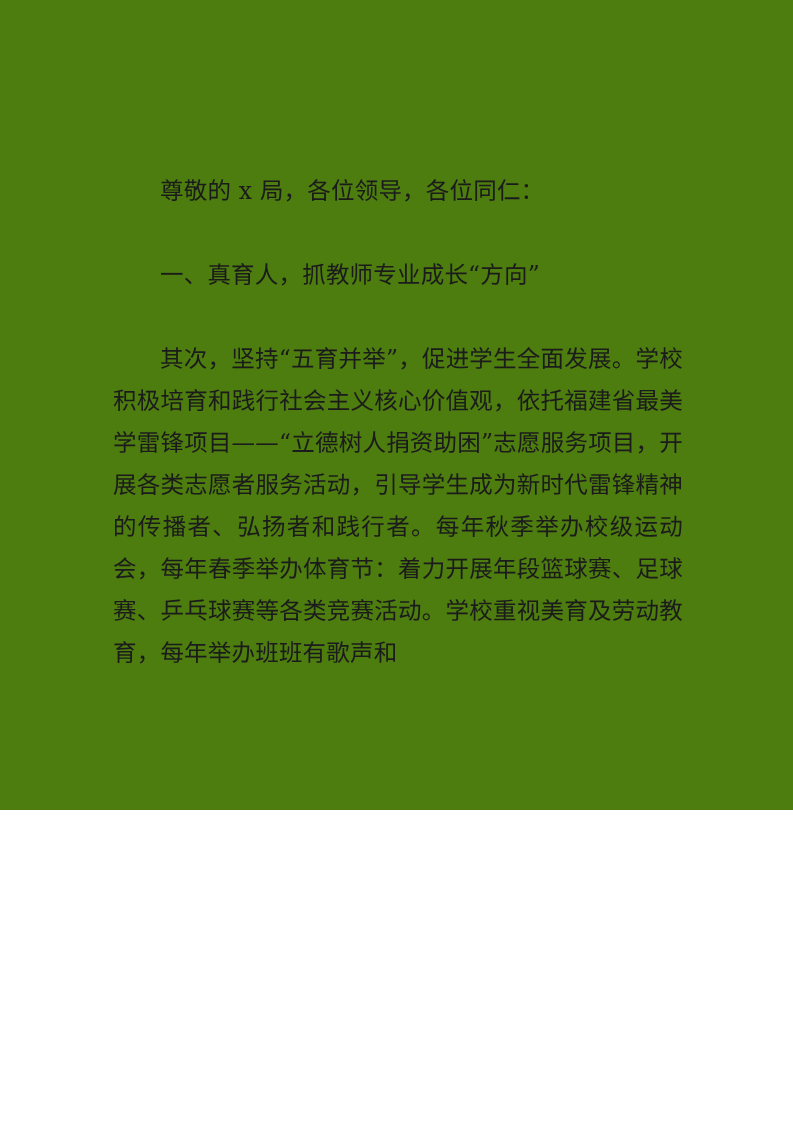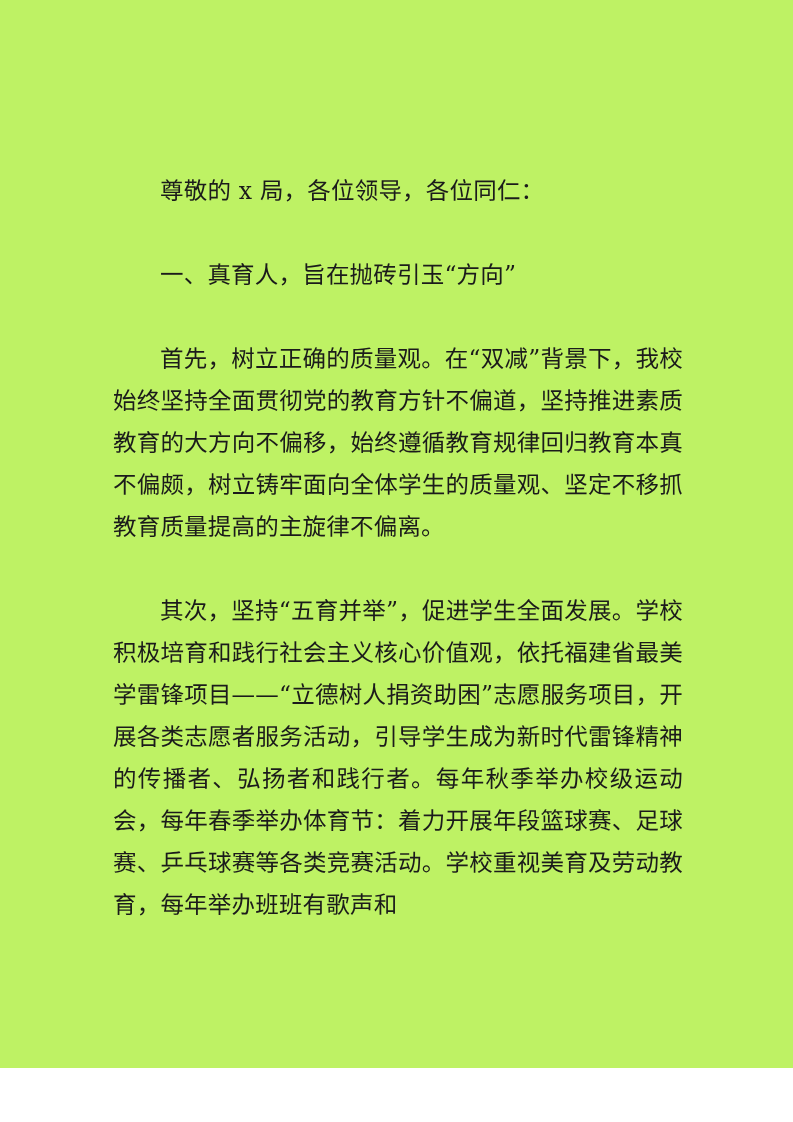--- a/index.html
+++ b/index.html
@@ -9,22 +9,22 @@
     background: #ffffff;
   }
 
   body {
     font-family: "DejaVu Serif", "Liberation Serif", serif;
   }
 
   .page {
     position: relative;
     width: 793px;
-    height: 1068px;
-    background: #bef264;
+    height: 810px;
+    background: #4d7c0f;
     overflow: hidden;
     box-sizing: border-box;
   }
 
   .text-column {
     position: absolute;
     left: 113px;
     top: 170px;
     width: 570px;
   }
@@ -57,20 +57,19 @@
 </style>
 </head>
 <body>
 
 <div class="page">
   <div class="text-column">
 
     <p class="para salutation">尊敬的 x 局，各位领导，各位同仁：</p>
 
 
-    <p class="para heading">一、真育人，旨在抛砖引玉“方向”</p>
+    <p class="para heading">一、真育人，抓教师专业成长“方向”</p>
 
-    <p class="para">首先，树立正确的质量观。在“双减”背景下，我校始终坚持全面贯彻党的教育方针不偏道，坚持推进素质教育的大方向不偏移，始终遵循教育规律回归教育本真不偏颇，树立铸牢面向全体学生的质量观、坚定不移抓教育质量提高的主旋律不偏离。</p>
 
     <p class="para closing-cut">其次，坚持“五育并举”，促进学生全面发展。学校积极培育和践行社会主义核心价值观，依托福建省最美学雷锋项目——“立德树人捐资助困”志愿服务项目，开展各类志愿者服务活动，引导学生成为新时代雷锋精神的传播者、弘扬者和践行者。每年秋季举办校级运动会，每年春季举办体育节：着力开展年段篮球赛、足球赛、乒乓球赛等各类竞赛活动。学校重视美育及劳动教育，每年举办班班有歌声和</p>
 
   </div>
 </div>
 
 </body></html>

